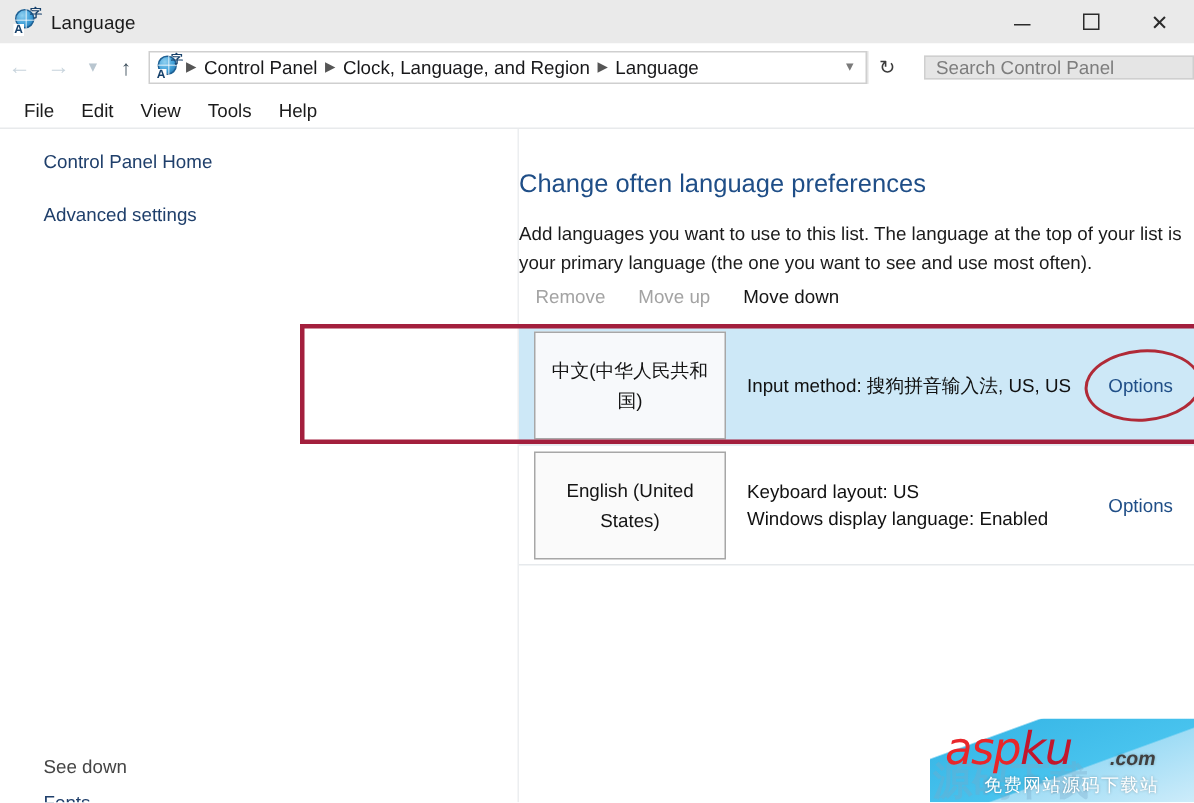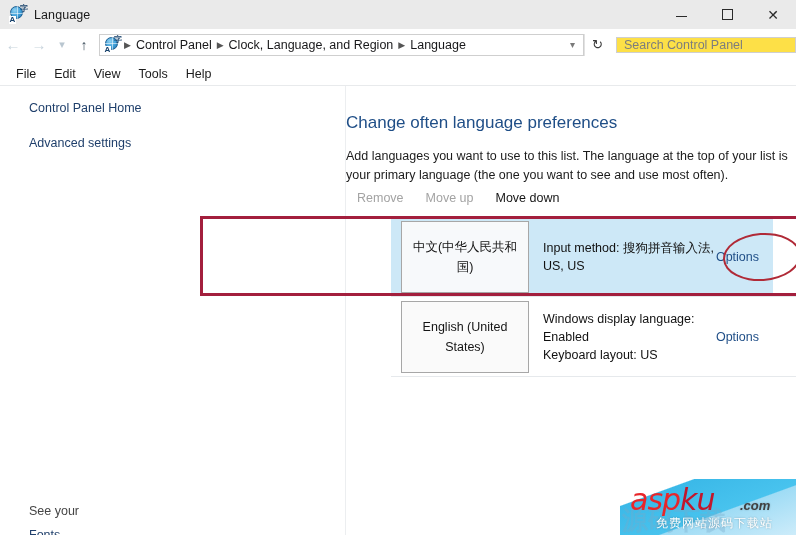--- a/index.html
+++ b/index.html
@@ -104,23 +104,23 @@
     display: flex; align-items: center;
   }
   .refresh-btn {
     width: 26px; height: 22px;
     display: flex; align-items: center; justify-content: center;
     color: #3b3b3b; font-size: 13px;
     border-left: 1px solid #e2e2e2;
   }
   .searchbox {
     width: 180px; height: 16px;
-    margin-left: 6px;
+    margin-left: 12px;
     border: 1px solid #cfcfcf;
-    background: #fde047;
+    background: #e5e5e5;
     display: flex; align-items: center;
     flex: none;
   }
   .searchbox input {
     border: none; outline: none;
     font-family: inherit; font-size: 12.5px;
     color: #6f6f6f;
     background: transparent;
     width: 100%;
     padding-left: 7px;
@@ -201,23 +201,23 @@
   }
   .tb-btn.disabled { color: #a3a3a3; }
 
   
   .lang-list {
     position: absolute; left: 0; top: 131px;
     width: 450px;
   }
   .lang-row {
     position: relative;
-    width: 382px;
+    width: 450px;
     height: 80px;
-    display: flex; align-items: center; margin-left: 45px;
+    display: flex; align-items: center;
   }
   .lang-row.selected { background: #cde8f7; }
   .lang-name-box {
     width: 128px; height: 72px;
     margin-left: 10px;
     border: 1px solid #a7a7a7;
     background: #fafafa;
     display: flex; align-items: center; justify-content: center;
     text-align: center;
     font-size: 12.5px; color: #141414;
@@ -416,21 +416,21 @@
     <span class="menu-item">Help</span>
   </div>
   <div class="menubar-sep"></div>
 
   <div class="sidebar"></div>
   <div class="sidebar-divider"></div>
 
   <a class="side-link home">Control Panel Home</a>
   <a class="side-link adv">Advanced settings</a>
 
-  <div class="side-heading">See your</div>
+  <div class="side-heading">See down</div>
   <a class="side-link fonts">Fonts</a>
 
   <div class="content">
 
     <h1 class="page-title">Change often language preferences</h1>
     <p class="page-desc">Add languages you want to use to this list. The language at the top of your list is your primary language (the one you want to see and use most often).</p>
 
     <div class="toolbar">
       <span class="tb-btn disabled">Remove</span>
       <span class="tb-btn disabled">Move up</span>
@@ -444,22 +444,22 @@
         <div class="lang-detail">
           <div>Input method: 搜狗拼音输入法, US, US</div>
         </div>
         <a class="lang-options">Options</a>
         <div class="row-divider"></div>
       </div>
 
       <div class="lang-row">
         <div class="lang-name-box">English (United States)</div>
         <div class="lang-detail">
+          <div>Keyboard layout: US</div>
           <div>Windows display language: Enabled</div>
-          <div>Keyboard layout: US</div>
         </div>
         <a class="lang-options">Options</a>
         <div class="row-divider"></div>
       </div>
 
     </div>
   </div>
 
   <div class="anno-rect"></div>
   <div class="anno-ellipse"></div>

